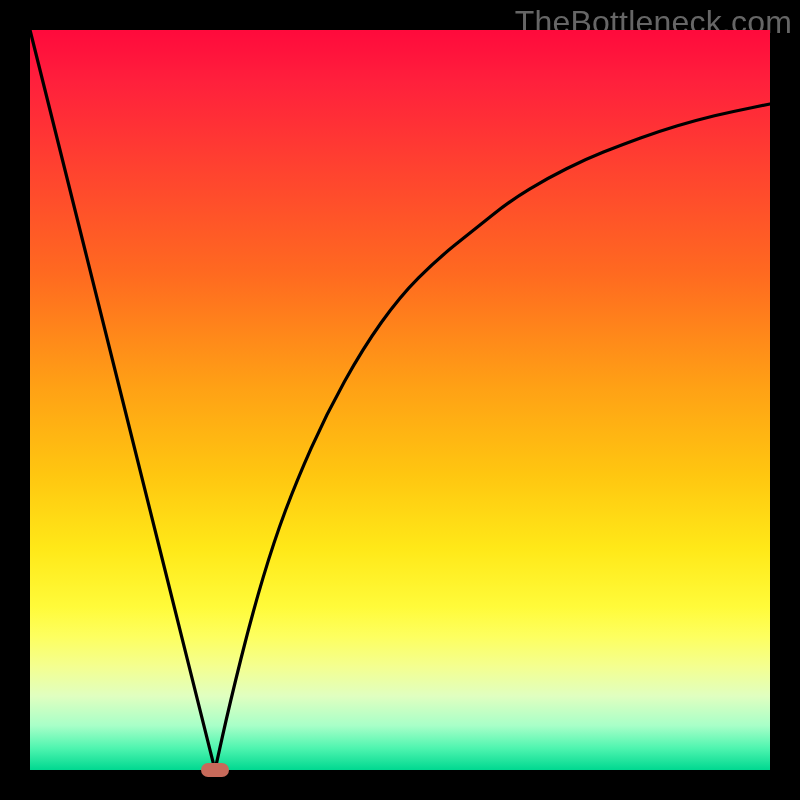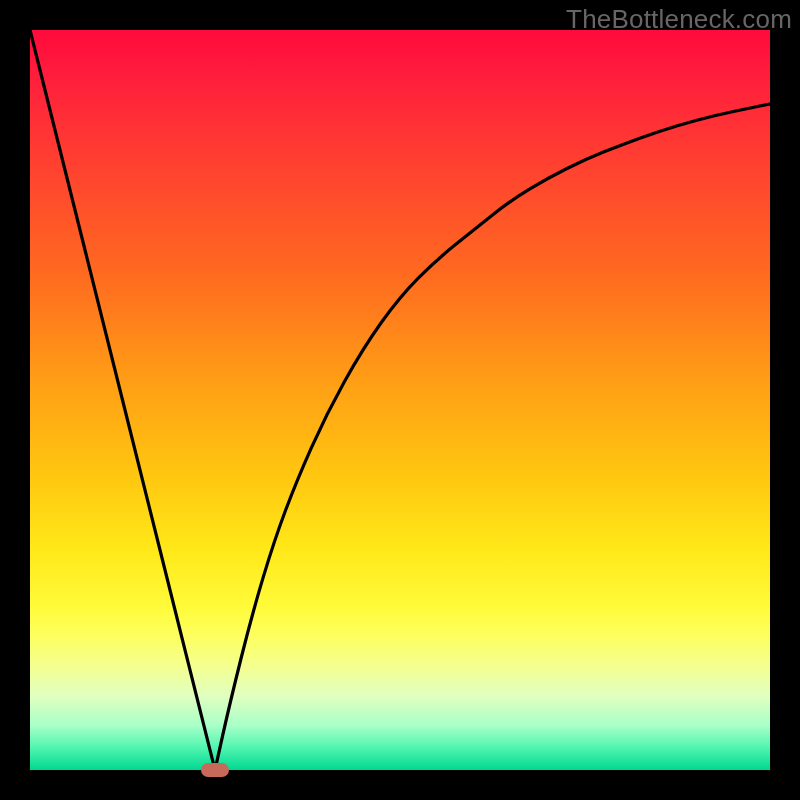--- a/index.html
+++ b/index.html
@@ -39,21 +39,21 @@
       #a8ffc8 94%,
       #50f5b0 97%,
       #00d890 100%
     );
   }
   .attrib {
     position: absolute;
     top: 4px;
     right: 8px;
     color: #666;
-    font-size: 26px;
+    font-size: 32px;
     letter-spacing: 0.2px;
     user-select: none;
   }
   .marker {
     position: absolute;
     width: 28px;
     height: 14px;
     border-radius: 7px;
     background: #c76a5a;
   }

